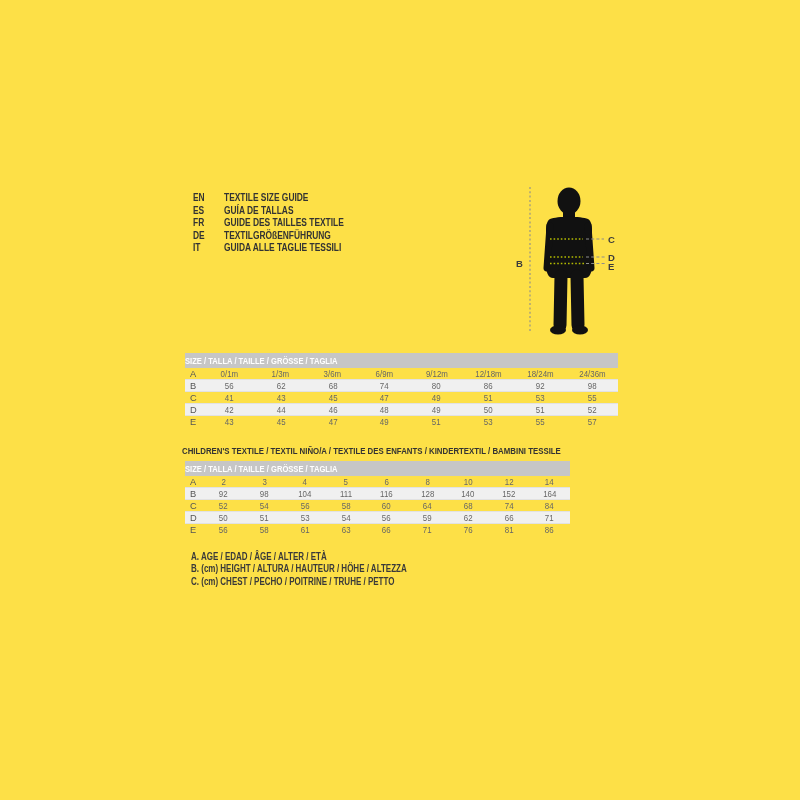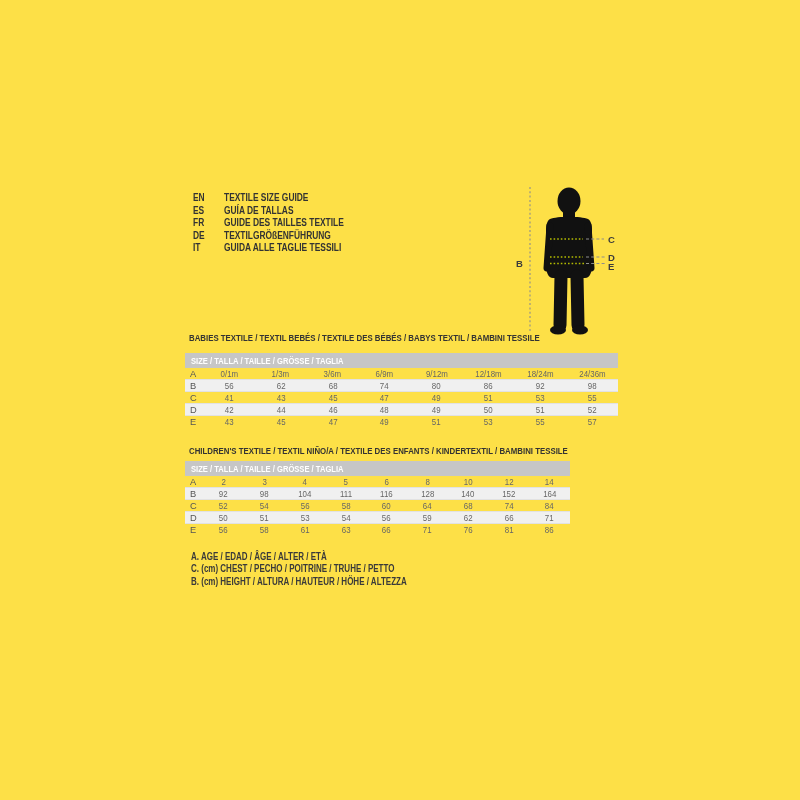--- a/index.html
+++ b/index.html
@@ -15,21 +15,21 @@
   .lang-block { position:absolute; left:193px; top:191px; color:#333; }
   .lang-row  { display:flex; line-height:12.6px; font-size:10.5px; font-weight:bold; }
   .lang-code { width:31px; }
 
   
   .section-title { position:absolute; font-size:9.8px; font-weight:bold; color:#333; white-space:nowrap; }
 
   
   .ftable { position:absolute; }
   .thead  { background:#c6c6c6; color:#fff; font-weight:bold; font-size:9.5px;
-            padding-left:6px; display:flex; align-items:center; }
+            display:flex; align-items:center; }
   .trow   { display:flex; align-items:center; height:12px; font-size:9.3px;
             color:#666; border-bottom:1px solid #e2e2e2; }
   .trow:nth-child(even) { background:#f0f0f0; }
   .trow:last-child { border-bottom:none; }
   .tlabel { width:18px; padding-left:5px; color:#555; }
   .tcell  { flex:1; text-align:center; }
 
   
   .legend { position:absolute; left:191px; top:551px; color:#3a3a3a; }
   .legend-line { line-height:12.4px; font-size:10px; font-weight:bold; }
@@ -89,23 +89,20 @@
 
     <line class="measure-dots" x1="41" y1="89" x2="74" y2="89" stroke="#b3bb00" stroke-width="1.6" stroke-dasharray="1.6 2"></line>
     <line x1="77" y1="89" x2="96" y2="89" stroke="#8d8d8d" stroke-width="1" stroke-dasharray="3 2.2"></line>
     <text x="99" y="92.5">D</text>
 
     <line class="measure-dots" x1="41" y1="95.5" x2="75" y2="95.5" stroke="#b3bb00" stroke-width="1.6" stroke-dasharray="1.6 2"></line>
     <line x1="77" y1="95.5" x2="96" y2="95.5" stroke="#8d8d8d" stroke-width="1" stroke-dasharray="3 2.2"></line>
     <text x="99" y="101.5">E</text>
   </svg>
 
-  <div class="section-title" style="left:189px; top:332px;">
-    <span class="cx">BABIES TEXTILE / TEXTIL BEBÉS / TEXTILE DES BÉBÉS / BABYS TEXTIL / BAMBINI TESSILE</span>
-  </div>
   <div class="ftable" style="left:185px; top:353px; width:433px;">
     <div class="thead" style="height:15px;">
       <span class="cx">SIZE / TALLA / TAILLE / GRÖSSE / TAGLIA</span>
     </div>
     <div class="tbody">
         <div class="trow">
           <span class="tlabel">A</span>
           <span class="tcell"><span class="cxc">0/1m</span></span>
           <span class="tcell"><span class="cxc">1/3m</span></span>
           <span class="tcell"><span class="cxc">3/6m</span></span>
@@ -155,21 +152,21 @@
           <span class="tcell"><span class="cxc">47</span></span>
           <span class="tcell"><span class="cxc">49</span></span>
           <span class="tcell"><span class="cxc">51</span></span>
           <span class="tcell"><span class="cxc">53</span></span>
           <span class="tcell"><span class="cxc">55</span></span>
           <span class="tcell"><span class="cxc">57</span></span>
         </div>
       </div>
   </div>
 
-  <div class="section-title" style="left:189px; top:445px;">
+  <div class="section-title" style="left:182px; top:445px;">
     <span class="cx">CHILDREN'S TEXTILE / TEXTIL NIÑO/A / TEXTILE DES ENFANTS / KINDERTEXTIL / BAMBINI TESSILE</span>
   </div>
   <div class="ftable" style="left:185px; top:461px; width:385px;">
     <div class="thead" style="height:15px;">
       <span class="cx">SIZE / TALLA / TAILLE / GRÖSSE / TAGLIA</span>
     </div>
     <div class="tbody">
         <div class="trow">
           <span class="tlabel">A</span>
           <span class="tcell"><span class="cxc">2</span></span>
@@ -228,17 +225,17 @@
           <span class="tcell"><span class="cxc">71</span></span>
           <span class="tcell"><span class="cxc">76</span></span>
           <span class="tcell"><span class="cxc">81</span></span>
           <span class="tcell"><span class="cxc">86</span></span>
         </div>
       </div>
   </div>
 
   <div class="legend">
       <div class="legend-line"><span class="cx">A. AGE / EDAD / ÂGE / ALTER / ETÀ</span></div>
+      <div class="legend-line"><span class="cx">B. (cm) HEIGHT / ALTURA / HAUTEUR / HÖHE / ALTEZZA</span></div>
       <div class="legend-line"><span class="cx">C. (cm) CHEST / PECHO / POITRINE / TRUHE / PETTO</span></div>
-      <div class="legend-line"><span class="cx">B. (cm) HEIGHT / ALTURA / HAUTEUR / HÖHE / ALTEZZA</span></div>
     </div>
 
 </div>
 
 </body></html>

